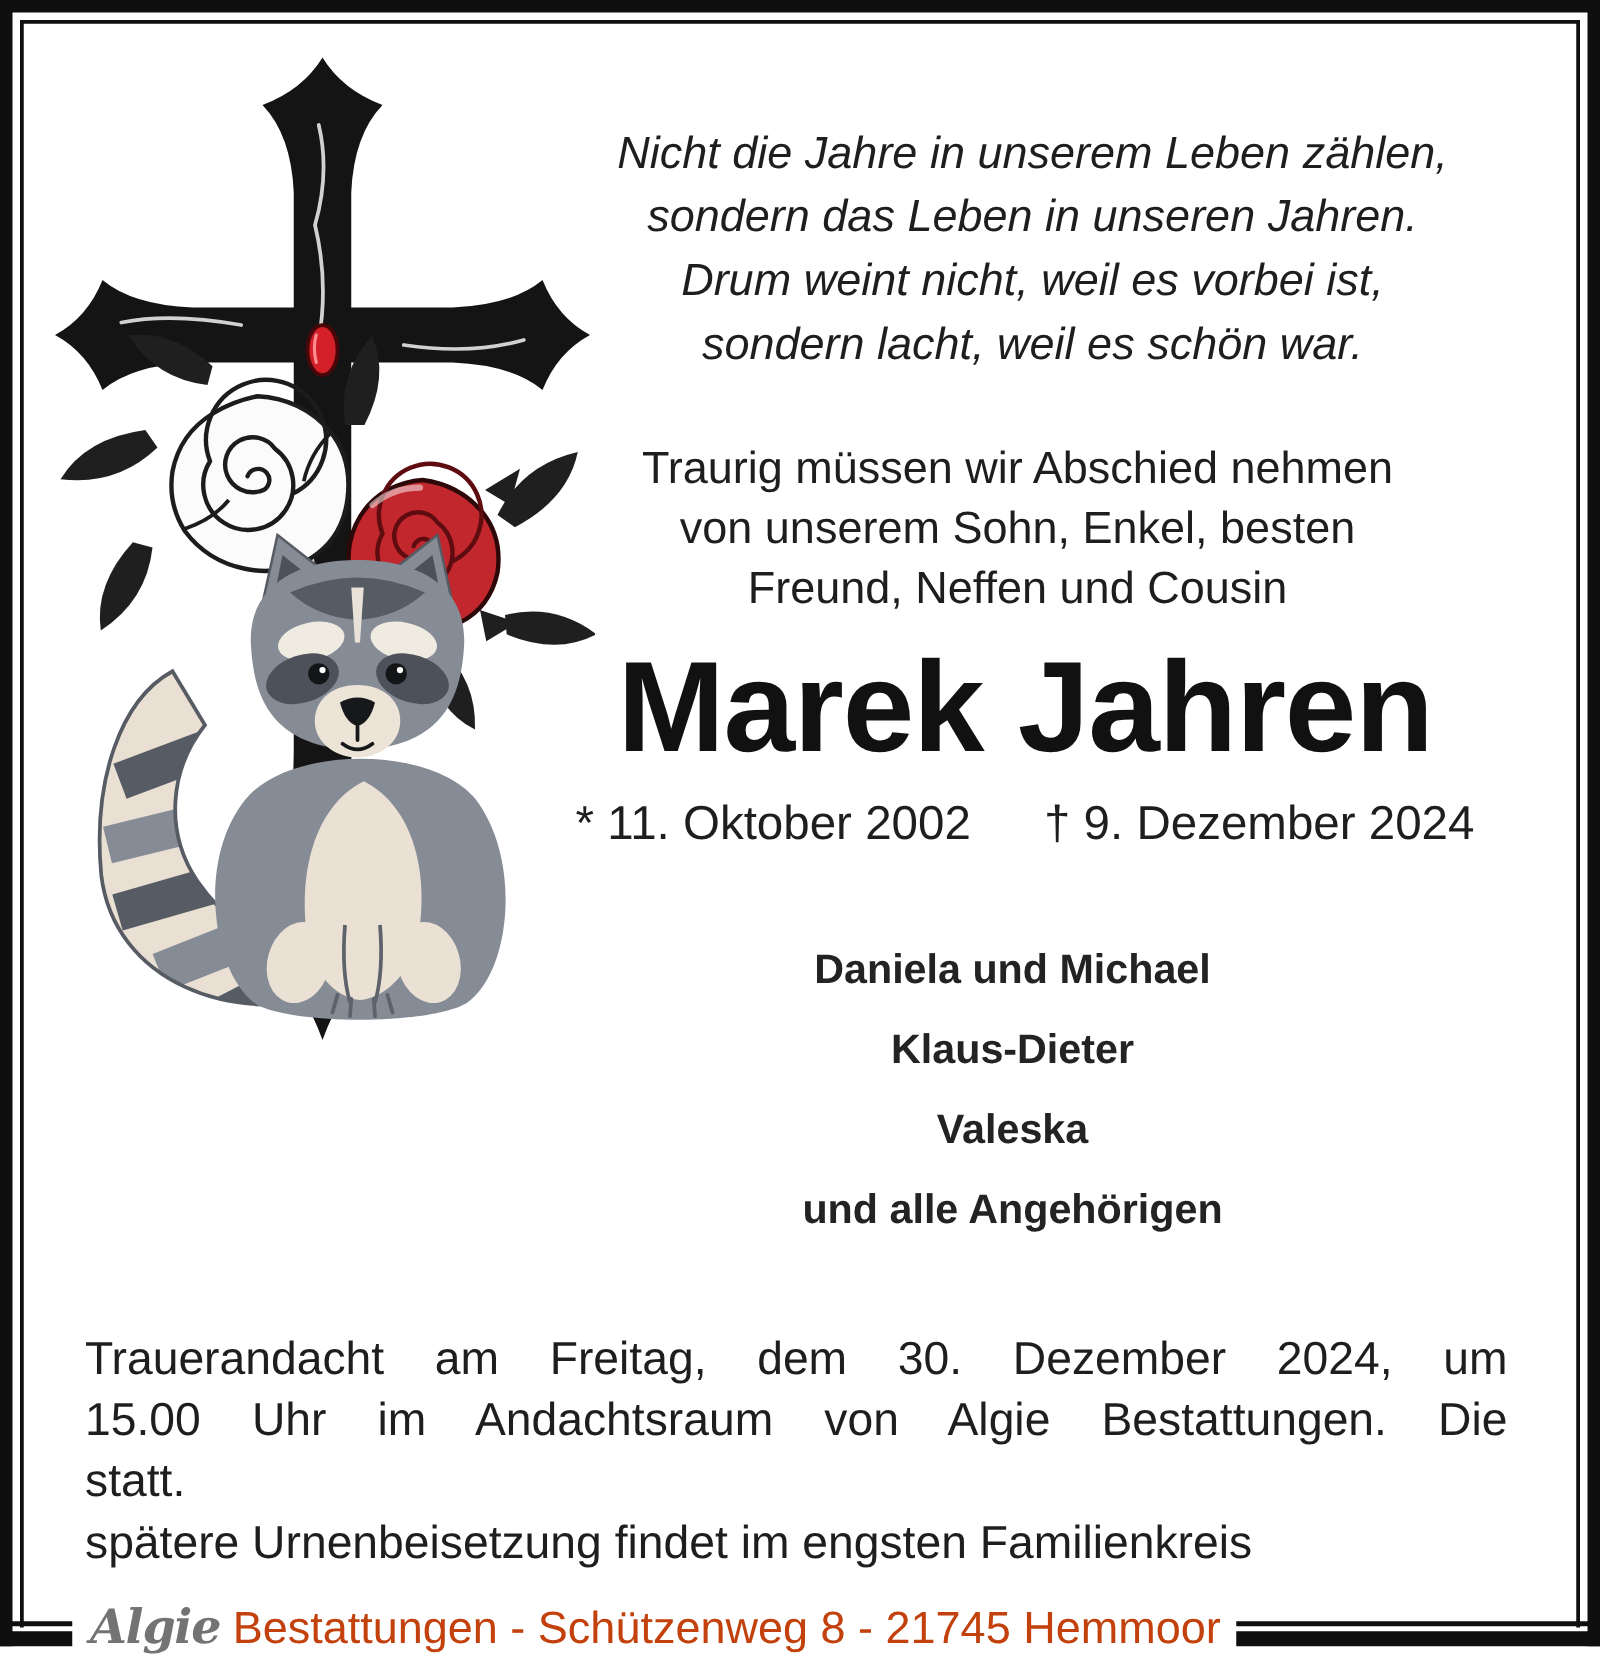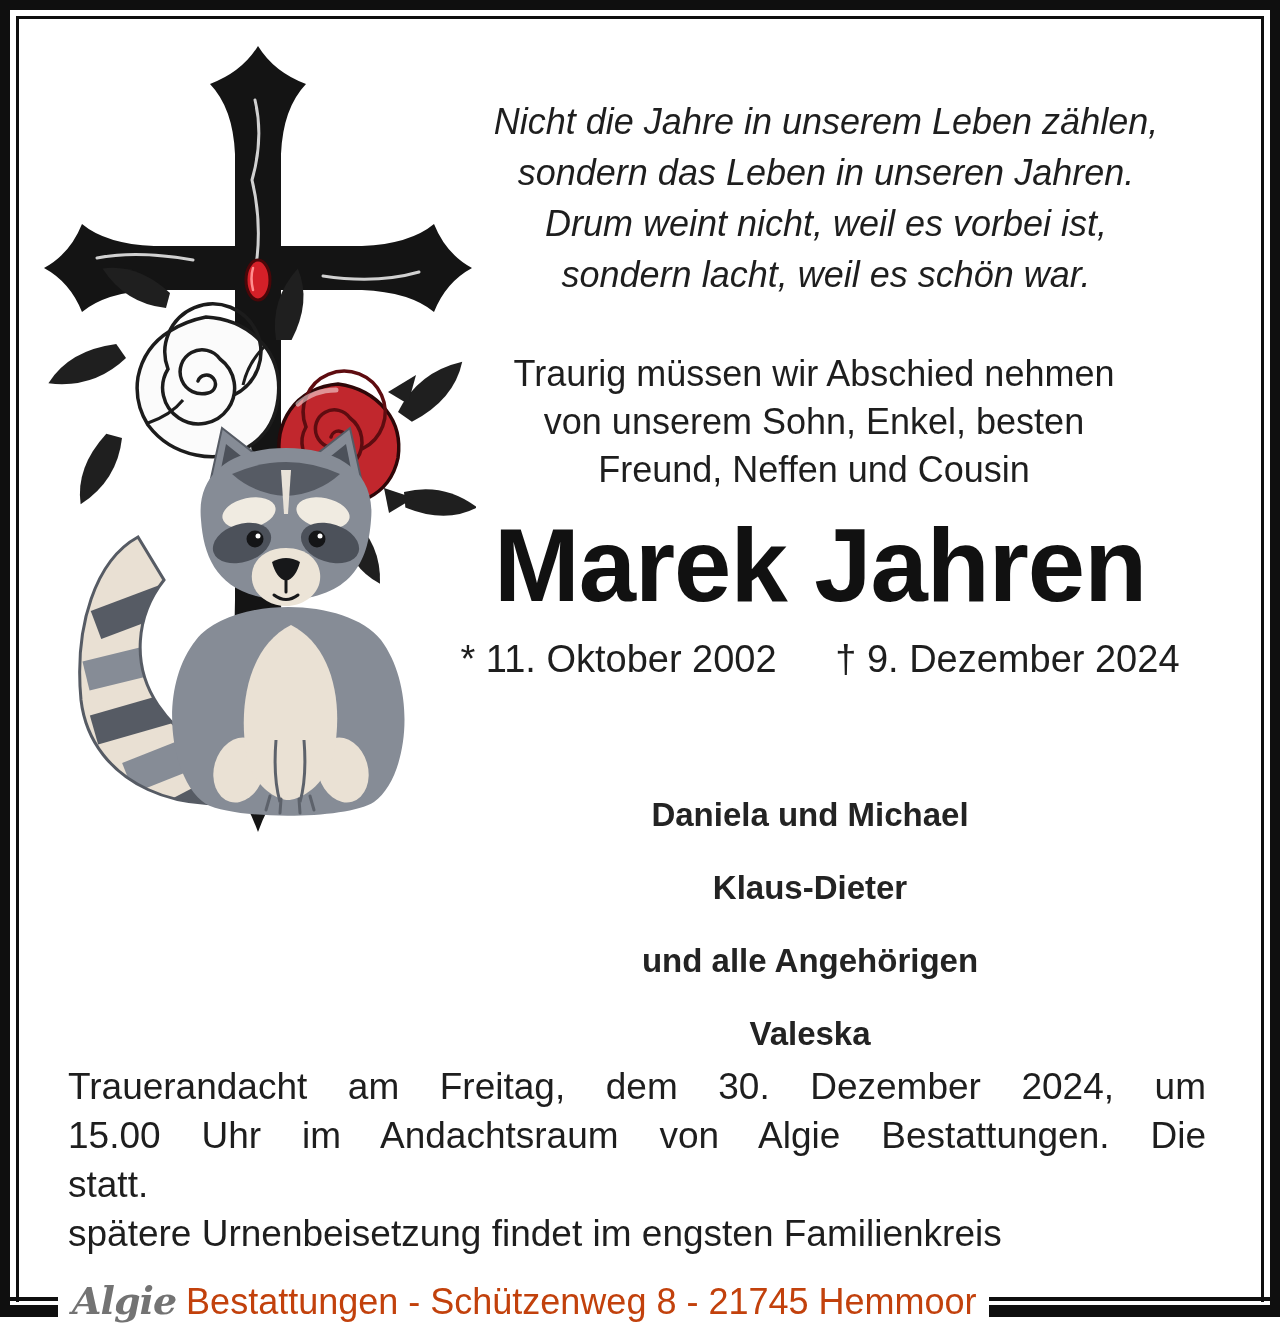--- a/index.html
+++ b/index.html
@@ -40,21 +40,21 @@
   }
   .dates{
     position:absolute; top:638px; left:420px; width:800px;
     font-size:38px; text-align:center;
   }
   .dates .death{ margin-left:48px; }
   .mourners{
     position:absolute; top:758px; left:430px; width:760px;
     text-align:center; font-weight:bold; font-size:33px; color:#232323;
   }
-  .mourners .mourner-line{ margin-bottom:31px; line-height:1.0;margin-top:40px; }
+  .mourners .mourner-line{ margin-bottom:31px; line-height:1.0; }
   .announcement{
     position:absolute; top:1062px; left:68px; width:1138px;
     font-size:37px; line-height:49px;
   }
   .ann-line{ text-align:justify; text-align-last:justify; }
   .ann-line:last-child{ text-align-last:left; }
   
   .footer{
     position:absolute; left:0; right:0; bottom:11px; height:20px;
     display:flex; align-items:flex-end; z-index:5;
@@ -197,22 +197,22 @@
   <div class="name">Marek Jahren</div>
 
   <div class="dates">
     <span class="birth">* 11. Oktober 2002</span>
     <span class="death">† 9. Dezember 2024</span>
   </div>
 
   <div class="mourners">
     <div class="mourner-line">Daniela und Michael</div>
     <div class="mourner-line">Klaus-Dieter</div>
+    <div class="mourner-line">Valeska</div>
     <div class="mourner-line">und alle Angehörigen</div>
-    <div class="mourner-line">Valeska</div>
   </div>
 
   <div class="announcement">
     <div class="ann-line">Trauerandacht am Freitag, dem 30. Dezember 2024, um</div>
     <div class="ann-line">15.00 Uhr im Andachtsraum von Algie Bestattungen. Die</div>
     <div class="ann-line">statt.</div>
     <div class="ann-line">spätere Urnenbeisetzung findet im engsten Familienkreis</div>
   </div>
 
   <div class="footer">

